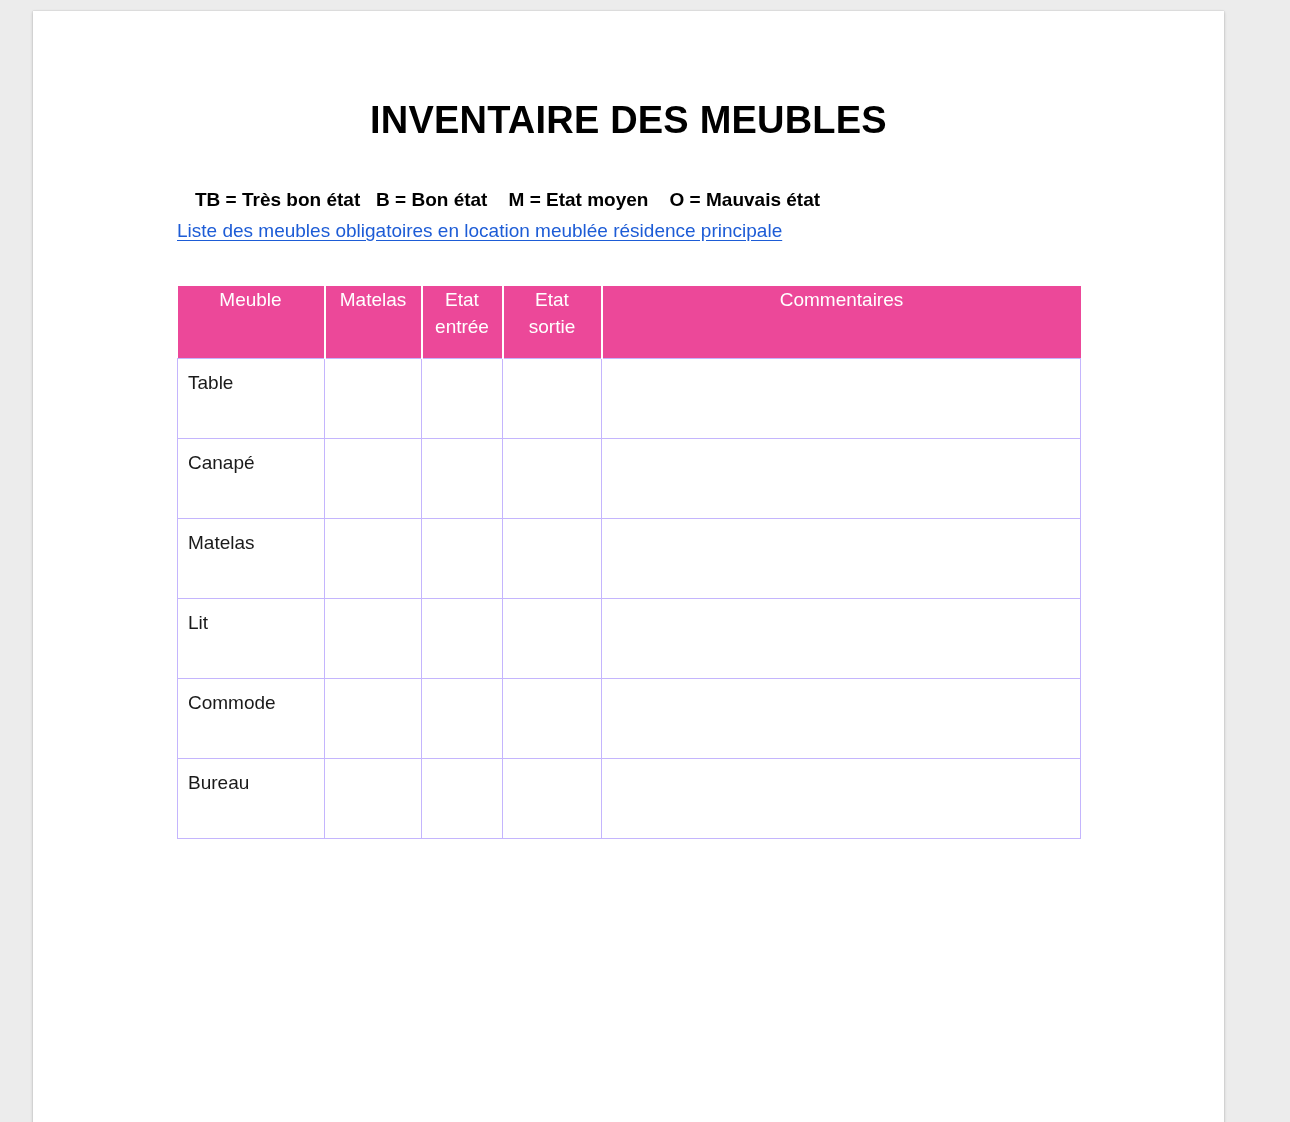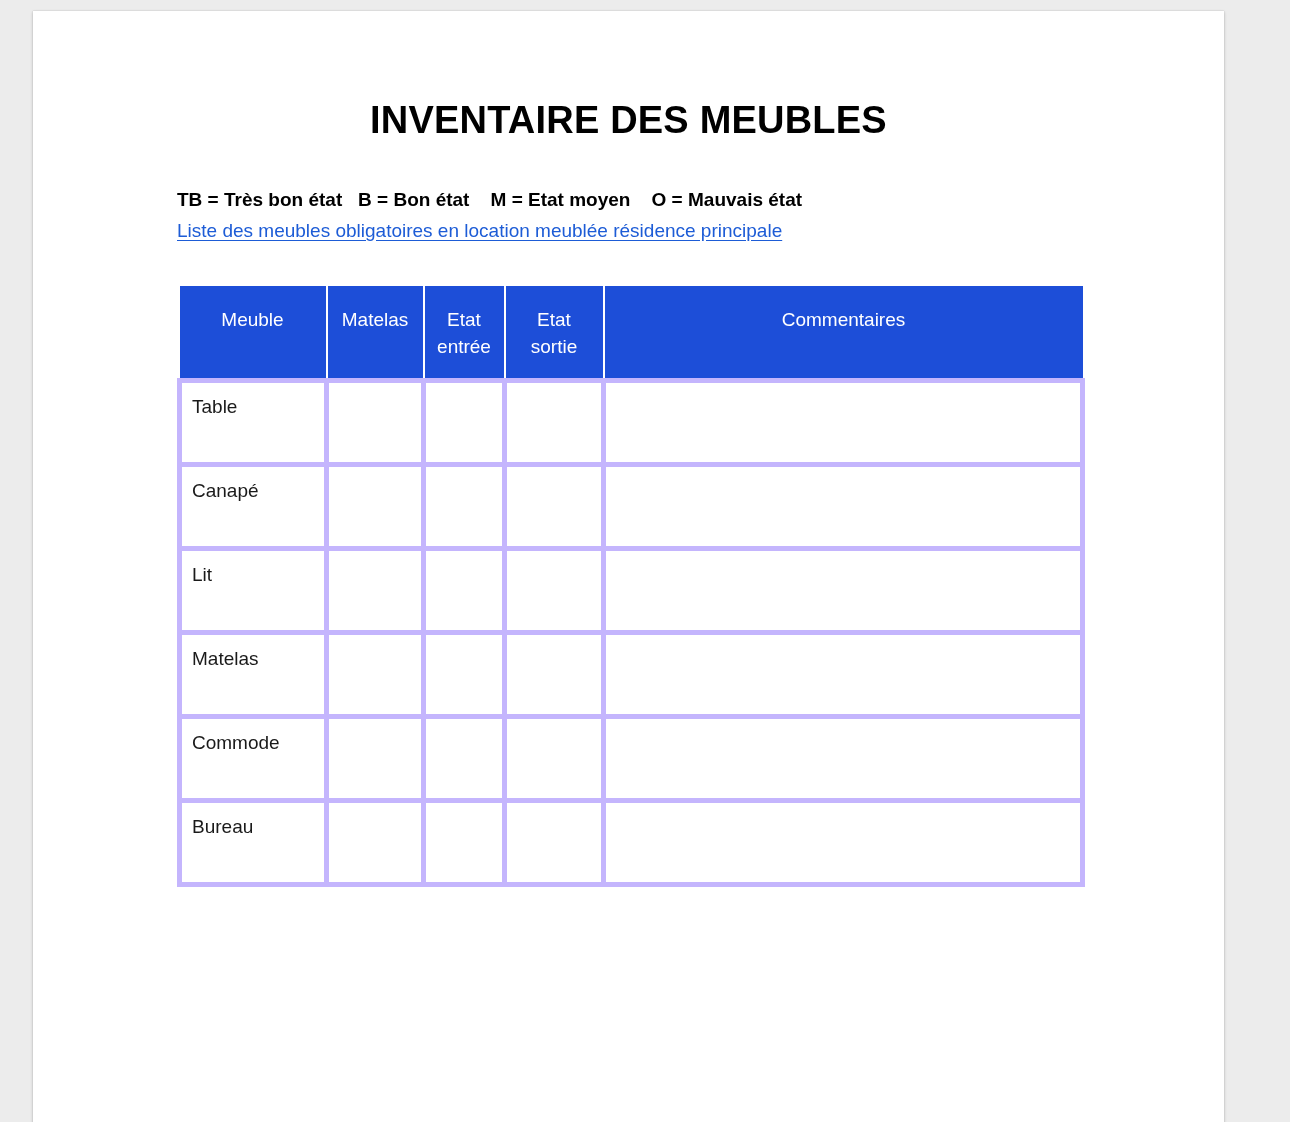--- a/index.html
+++ b/index.html
@@ -57,20 +57,21 @@
   .intro {
     padding-top: 44px;
   }
   .legend-line {
     font-family: "Liberation Sans", sans-serif;
     font-weight: bold;
     font-size: 19px;
     line-height: 26px;
     color: #000000;
     white-space: pre;
+    margin-left: 18px;
   }
   .legend-link {
     display: inline-block;
     margin-top: 5px;
     font-family: "Liberation Sans", sans-serif;
     font-weight: normal;
     font-size: 19px;
     line-height: 26px;
     color: #1d5cd6;
     text-decoration: underline;
@@ -89,38 +90,38 @@
     width: 903px;
     font-family: "Liberation Sans", sans-serif;
   }
   table.inventory col.c-meuble    { width: 147px; }
   table.inventory col.c-nombre    { width:  97px; }
   table.inventory col.c-entree    { width:  81px; }
   table.inventory col.c-sortie    { width:  99px; }
   table.inventory col.c-comment   { width: 479px; }
 
   table.inventory thead th {
-    background: #1d4ed8;
+    background: #ec4899;
     color: #ffffff;
     font-size: 19px;
     font-weight: normal;
     line-height: 27px;
     text-align: center;
     vertical-align: top;
-    padding: 20px 4px 18px 4px;
+    padding: 0 4px 18px 4px;
     height: 44px;
     border: none;
     border-right: 2px solid #ffffff;
   }
   table.inventory thead th.last {
     border-right: none;
   }
 
   table.inventory tbody td {
-    border: 5px solid #c4b5fd;
+    border: 1px solid #c4b5fd;
     height: 67px;
     vertical-align: top;
     padding: 12px 0 0 10px;
     font-size: 19px;
     line-height: 24px;
     color: #1a1a1a;
     margin-top: 8px;
   }
   table.inventory tbody td.blank {
     padding: 0;
@@ -173,28 +174,28 @@
                 <td class="blank"></td>
               </tr>
               <tr>
                 <td>Canapé</td>
                 <td class="blank"></td>
                 <td class="blank"></td>
                 <td class="blank"></td>
                 <td class="blank"></td>
               </tr>
               <tr>
+                <td>Matelas</td>
+                <td class="blank"></td>
+                <td class="blank"></td>
+                <td class="blank"></td>
+                <td class="blank"></td>
+              </tr>
+              <tr>
                 <td>Lit</td>
-                <td class="blank"></td>
-                <td class="blank"></td>
-                <td class="blank"></td>
-                <td class="blank"></td>
-              </tr>
-              <tr>
-                <td>Matelas</td>
                 <td class="blank"></td>
                 <td class="blank"></td>
                 <td class="blank"></td>
                 <td class="blank"></td>
               </tr>
               <tr>
                 <td>Commode</td>
                 <td class="blank"></td>
                 <td class="blank"></td>
                 <td class="blank"></td>

